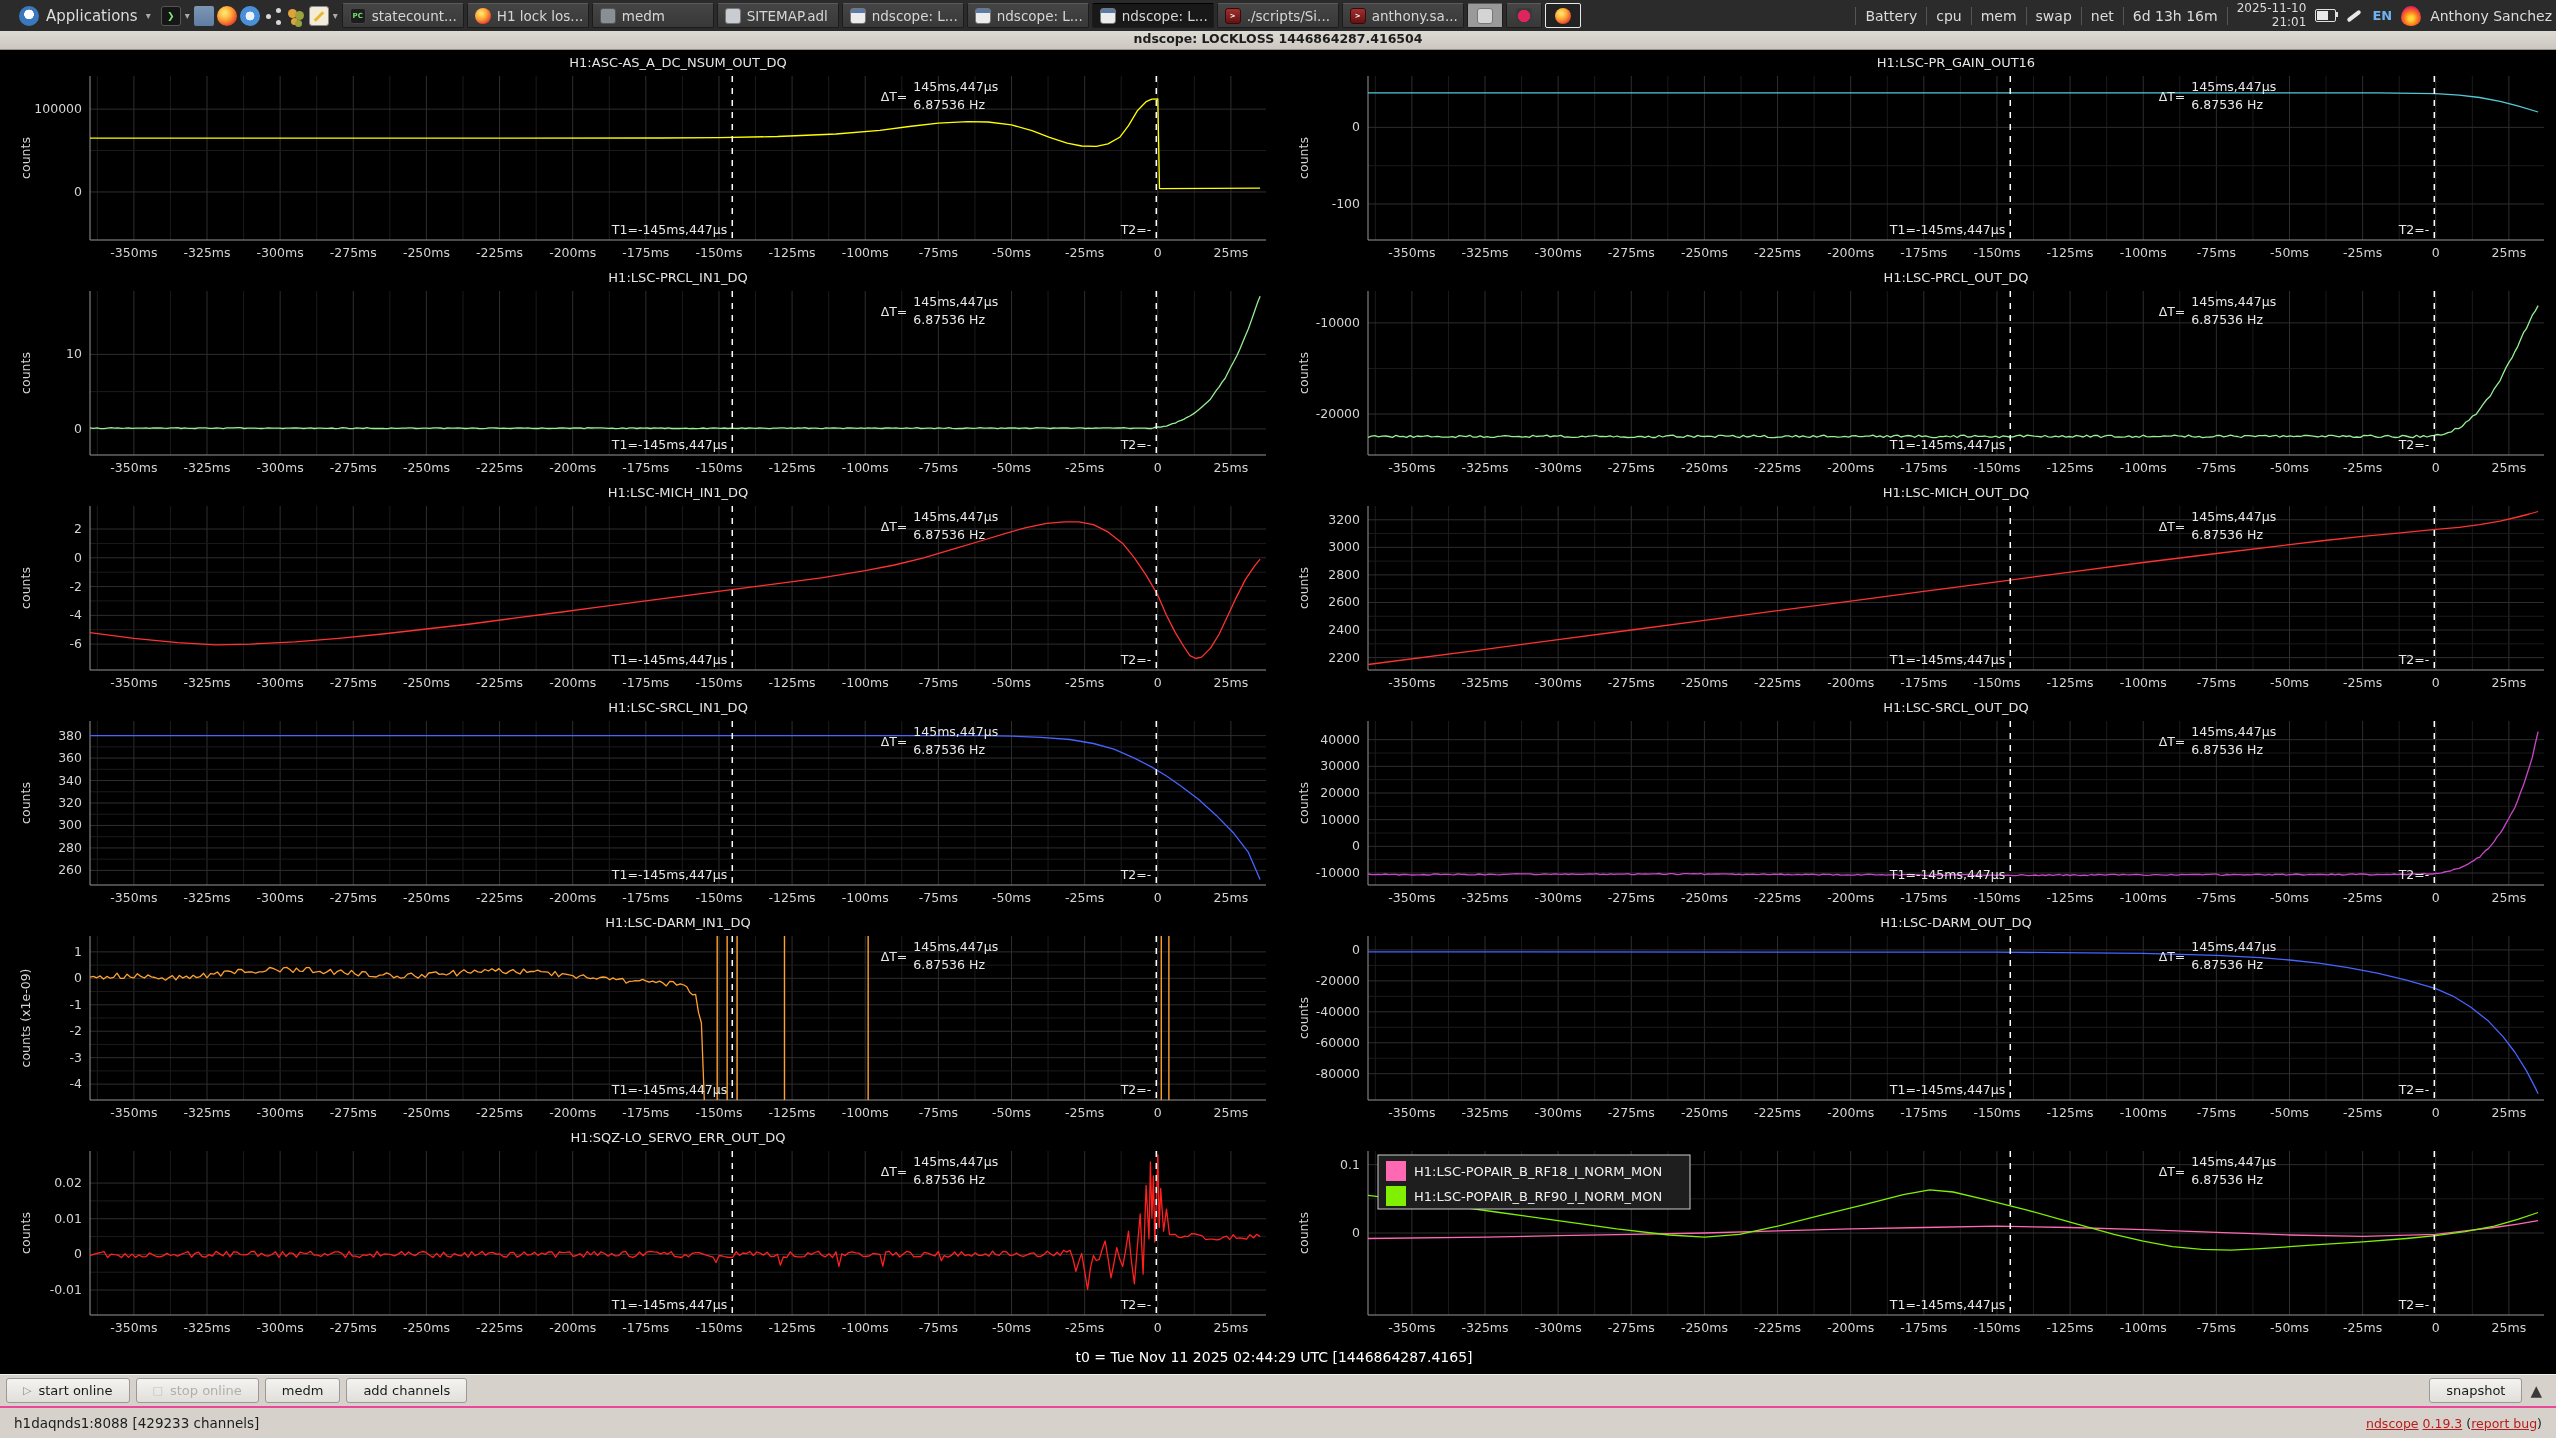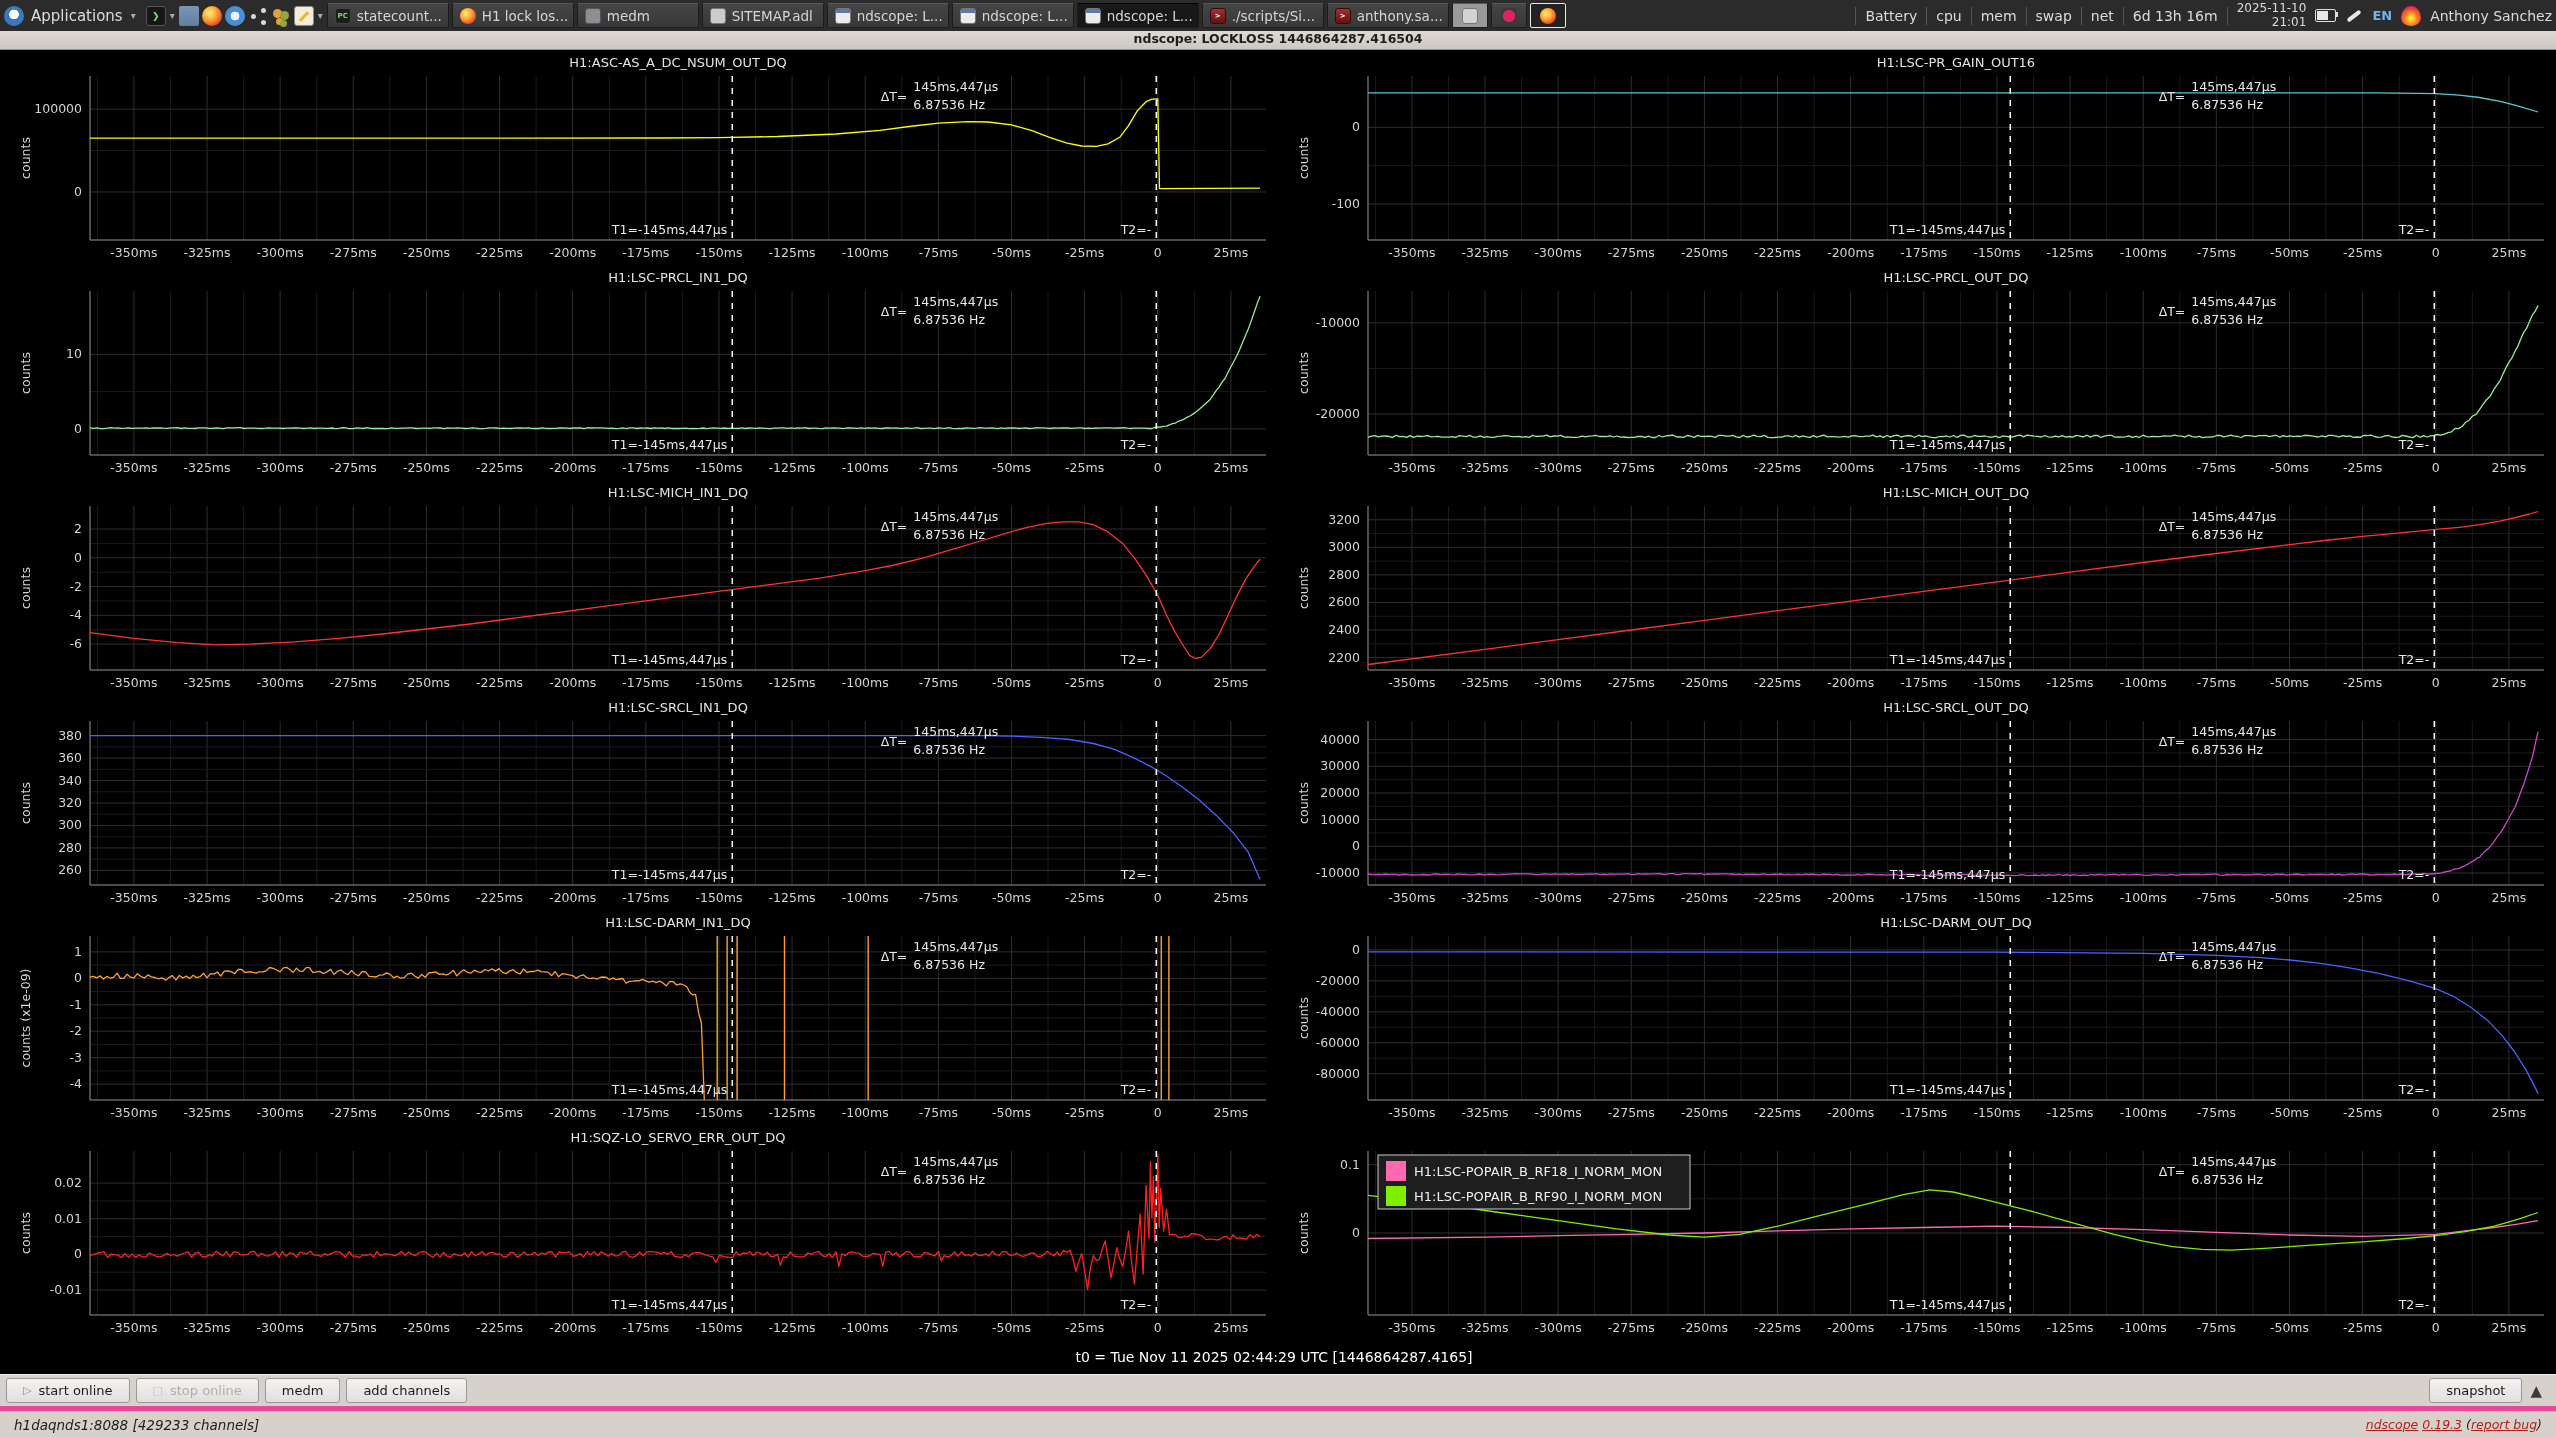--- a/index.html
+++ b/index.html
@@ -2,21 +2,21 @@
 <html><head>
 <meta charset="utf-8">
 <style>
   html,body{margin:0;padding:0;background:#000;}
   body{width:2556px;height:1438px;position:relative;overflow:hidden;
        font-family:"DejaVu Sans", sans-serif;}
 
   
   .taskbar{position:absolute;top:0;left:0;right:0;height:31px;background:#2b2b2b;
            display:flex;align-items:center;padding:0 4px;box-sizing:border-box;gap:3px;}
-  .launch{display:flex;align-items:center;gap:7px;margin-right:6px;}
+  .launch{display:flex;align-items:center;gap:7px;margin-right:6px;margin-left:15px;}
   .apps-label{color:#dcdcdc;font-size:15px;}
   .caret{color:#aaa;font-size:10px;margin:0 1px;}
   .ic{width:20px;height:20px;border-radius:3px;display:flex;align-items:center;
       justify-content:center;flex:none;font-size:9px;box-sizing:border-box;}
   .whisker-icon{border-radius:50%;background:radial-gradient(circle at 50% 42%,#fff 30%,#3a79bd 33%);}
   .terminal-icon{background:#161616;border:1px solid #555;color:#79e879;font-weight:bold;}
   .folder-icon{background:linear-gradient(#7d96b5,#5f7da3);border-radius:2px;}
   .firefox-icon{border-radius:50%;background:radial-gradient(circle at 38% 35%,#ffe066 10%,#ffa336 40%,#e6492e 72%,#a8336e 100%);}
   .chromium-icon{border-radius:50%;background:radial-gradient(circle,#eaf2fd 30%,#4a90d9 33%);}
   .share-icon{position:relative;}
@@ -81,22 +81,22 @@
       padding:0 6px;box-sizing:border-box;}
   .btn{background:linear-gradient(#f4f3f1,#e1dfda);border:1px solid #999;border-radius:3px;
       height:25px;font-size:13px;color:#1a1a1a;display:flex;align-items:center;
       justify-content:center;gap:7px;padding:0 16px;font-family:inherit;}
   .btn .bicon{color:#8a8a8a;font-size:11px;}
   .btn.disabled{color:#b2afa8;}
   .btn.disabled .bicon{color:#c2bfb8;}
   .spacer{flex:1;}
   .tri{color:#3a3a3a;font-size:15px;margin:0 8px 0 2px;}
   .statusbar{position:absolute;top:1406px;left:0;right:0;height:32px;background:#d6d2cb;
-      border-top:5px solid #ec4899;display:flex;align-items:center;justify-content:space-between;
-      padding:0 14px;font-size:13.5px;color:#1c1c1c;box-sizing:border-box;font-style:italic;}
+      border-top:2px solid #ec4899;display:flex;align-items:center;justify-content:space-between;
+      padding:0 14px;font-size:13.5px;color:#1c1c1c;box-sizing:border-box;}
   .statusbar a{color:#b91c1c;text-decoration:underline;font-size:12.5px;}
   .statusbar .rt{color:#1c1c1c;font-size:12.5px;}
 </style>
 </head>
 <body>
 
 <div class="taskbar">
   <div class="launch">
     <span class="ic whisker-icon"></span>
     <span class="apps-label">Applications</span>

